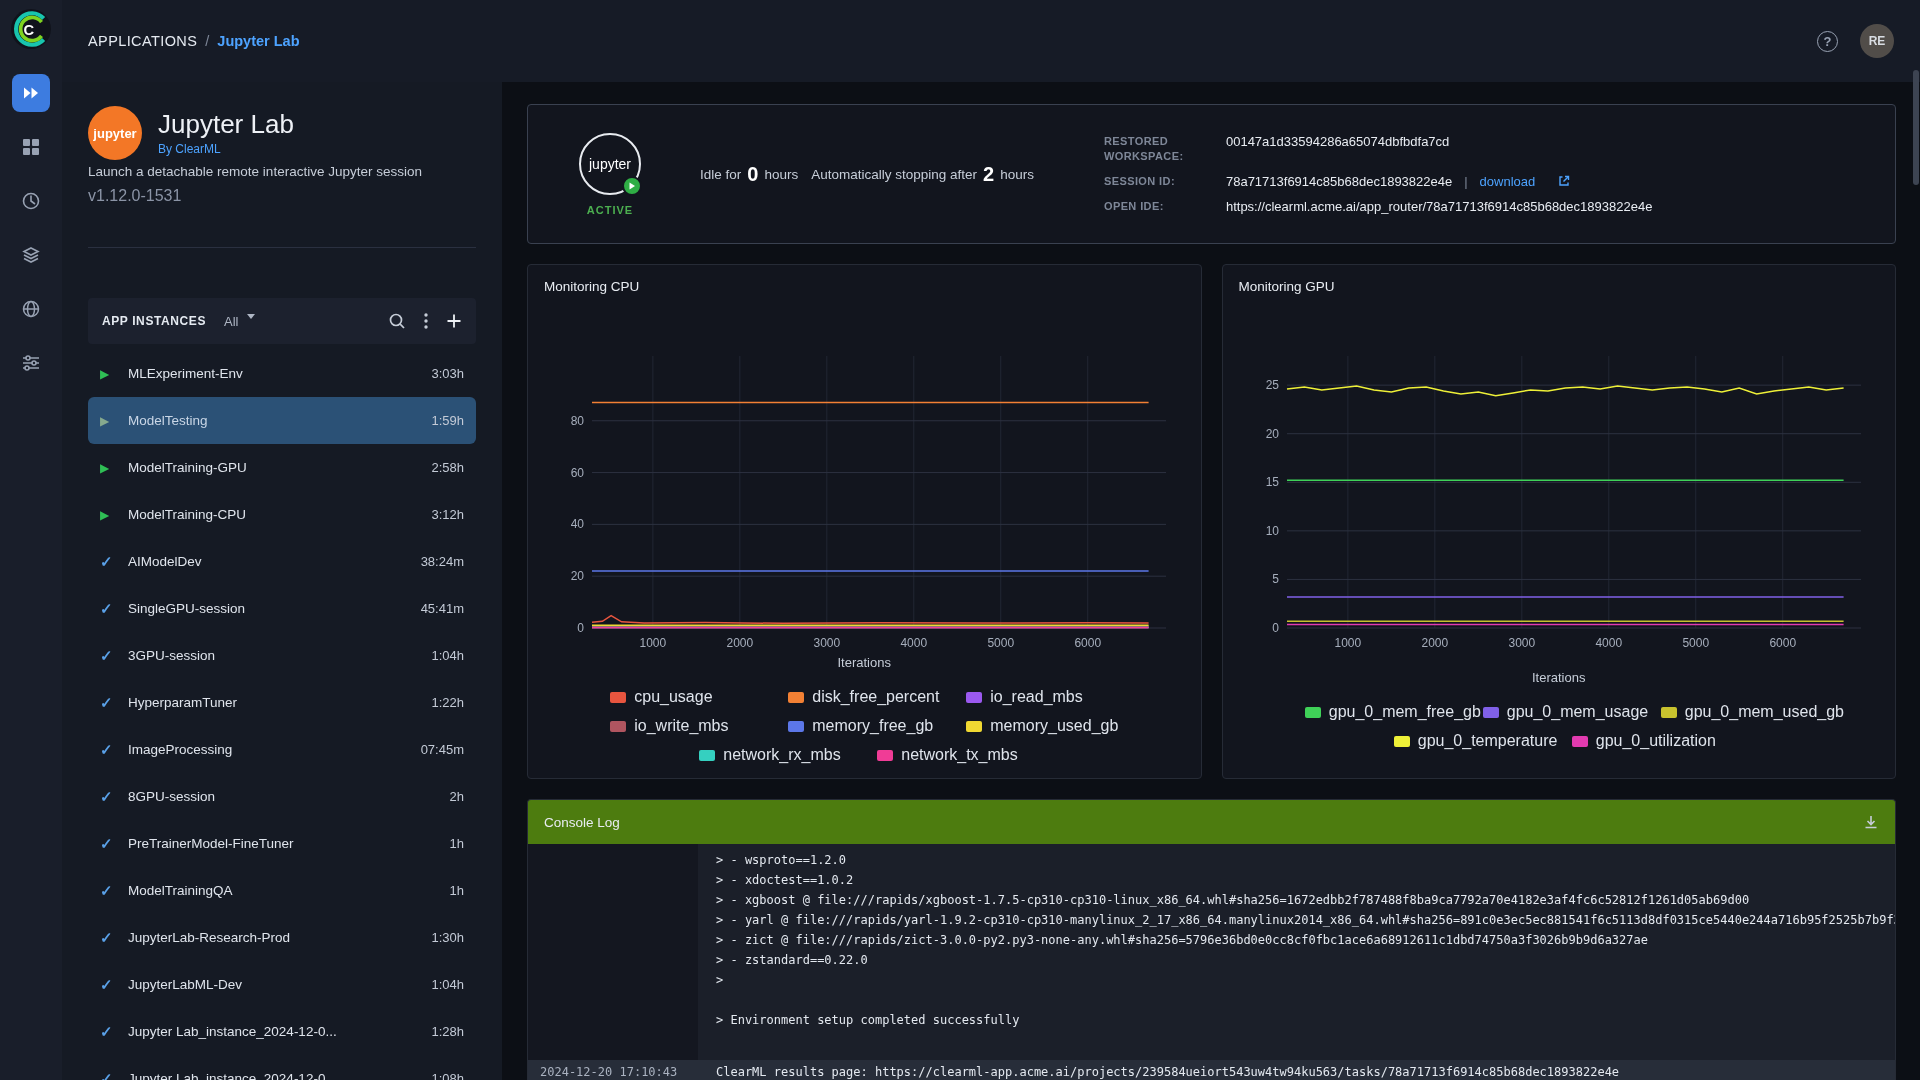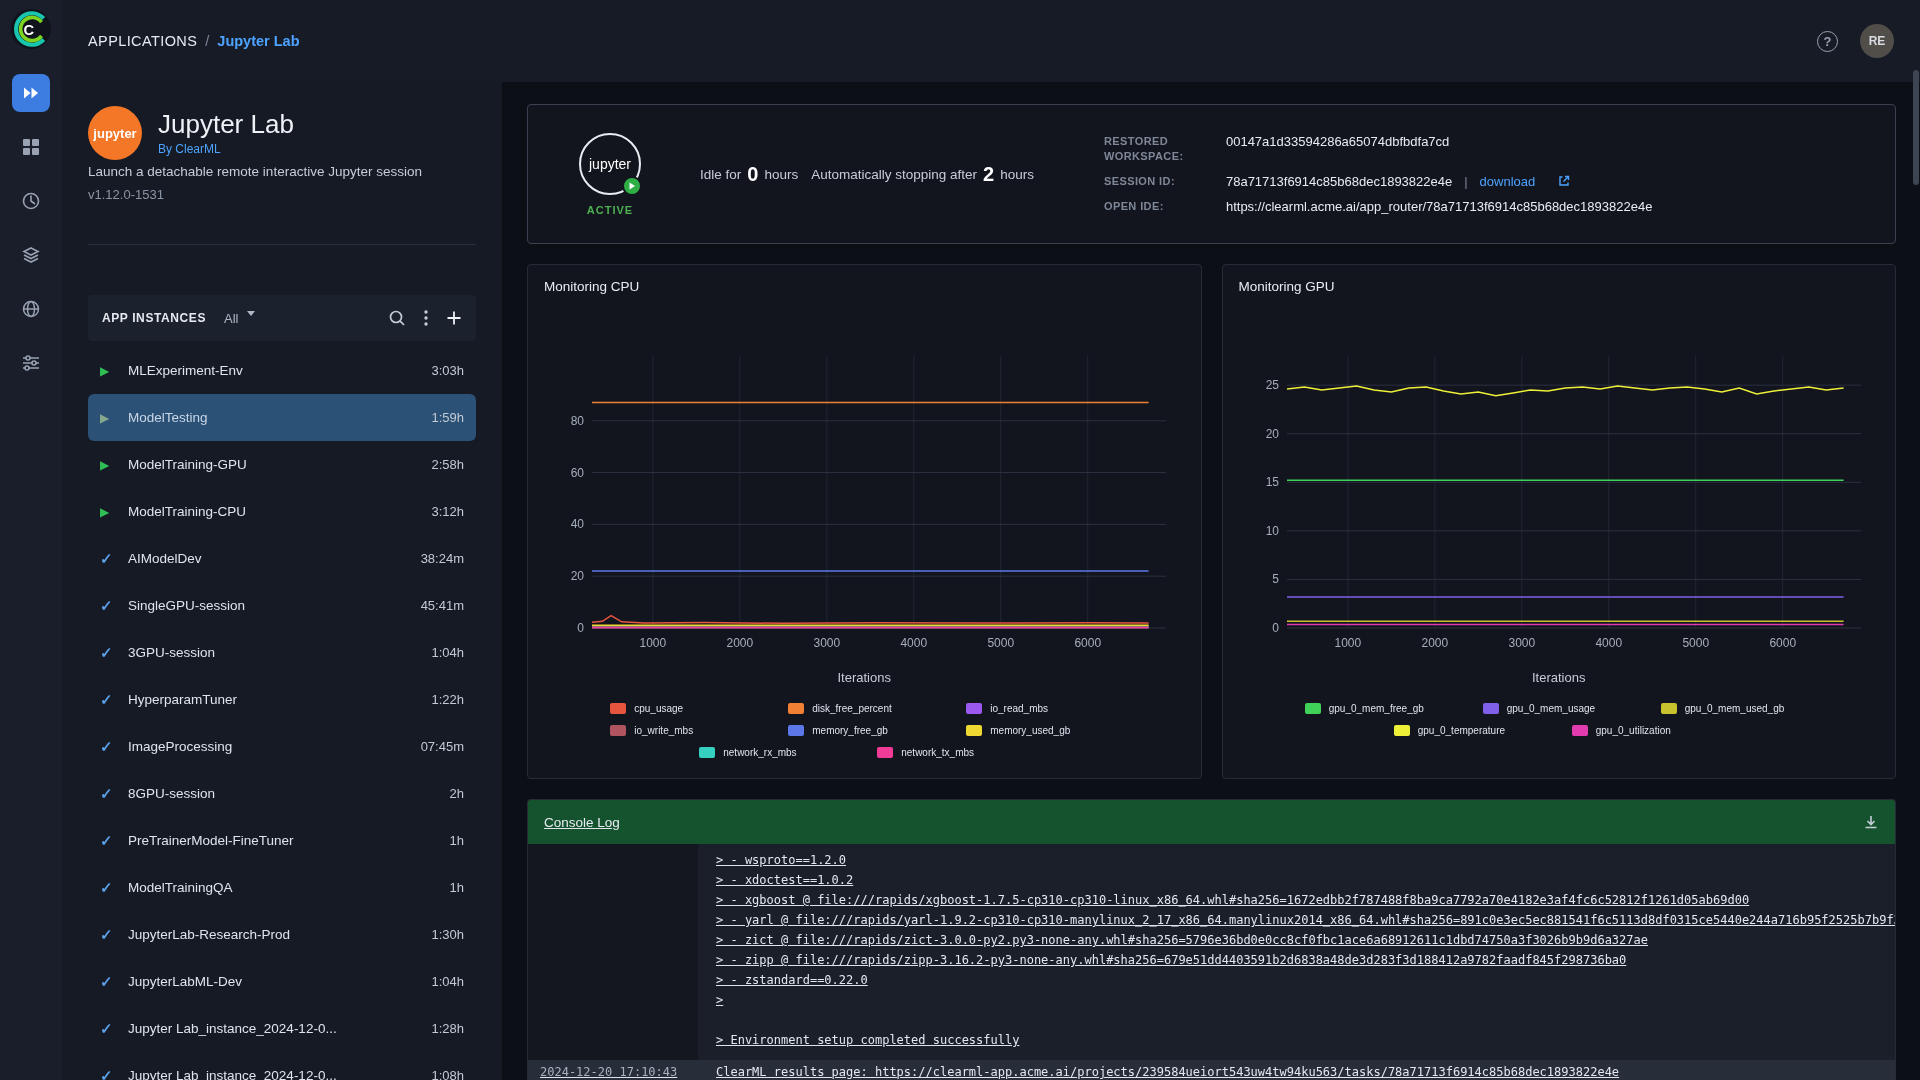--- a/index.html
+++ b/index.html
@@ -35,21 +35,21 @@
 
   
   .left-panel { width:440px; flex-shrink:0; background:#151a24; padding:24px 26px 0 26px;
     display:flex; flex-direction:column; overflow:hidden; }
   .app-head { display:flex; gap:16px; align-items:center; }
   .jlogo { width:54px; height:54px; border-radius:50%; background:#f37726; color:#fff;
     display:flex; align-items:center; justify-content:center; font-size:13px; font-weight:bold; flex-shrink:0; }
   .app-title { font-size:26px; font-weight:500; color:#eef1f6; line-height:1.1; }
   .app-by { font-size:12px; color:#4da3ff; margin-top:4px; cursor:pointer; }
   .app-desc { margin-top:4px; font-size:13.5px; color:#c6cdd8; }
-  .app-ver { margin-top:8px; font-size:13px; color:#8b94a6; }
+  .app-ver { margin-top:8px; font-size:16px; color:#8b94a6; }
   .divider { margin-top:42px; border-top:1px solid #2a3040; }
 
   .inst-bar { margin-top:50px; height:46px; background:#1c212e; border-radius:4px; display:flex;
     align-items:center; padding:0 14px; flex-shrink:0; }
   .inst-bar-title { font-size:12px; font-weight:bold; color:#e5eaf1; letter-spacing:0.6px; }
   .inst-filter { margin-left:18px; color:#aeb6c4; font-size:13px; display:flex; align-items:flex-start;
     gap:8px; cursor:pointer; }
   .caret { width:0; height:0; border-left:4px solid transparent; border-right:4px solid transparent;
     border-top:5px solid #aeb6c4; }
   .inst-bar .spacer { flex:1; }
@@ -95,27 +95,27 @@
   
   .charts-row { display:flex; gap:20px; height:515px; flex-shrink:0; }
   .chart-card { flex:1; min-width:0; background:#12151e; border:1px solid #262b36; border-radius:4px;
     padding:14px 16px; display:flex; flex-direction:column; align-items:center; }
   .chart-title { align-self:flex-start; font-size:13.5px; color:#e8ecf2; }
   svg.chart { margin-top:4px; }
   svg.chart text { font-family:"Liberation Sans", sans-serif; }
   .chart-xlabel { color:#c6cdd8; font-size:13px; margin-top:0; }
   .chart-legend { margin-top:18px; display:flex; flex-wrap:wrap; justify-content:center;
     column-gap:26px; row-gap:11px; max-width:560px; }
-  .legend-item { display:flex; align-items:center; gap:8px; font-size:10px; color:#dfe4ec;
+  .legend-item { display:flex; align-items:center; gap:8px; font-size:16px; color:#dfe4ec;
     width:152px; cursor:pointer; }
   .legend-swatch { width:16px; height:11px; border-radius:2px; flex-shrink:0; }
 
   
-  .console-card { flex:1; min-height:0; background:#14532d; border:1px solid #262b36; border-bottom:none;
-    border-radius:4px 4px 0 0; display:flex; flex-direction:column;text-decoration:underline; }
+  .console-card { flex:1; min-height:0; background:#4d7c0f; border:1px solid #262b36; border-bottom:none;
+    border-radius:4px 4px 0 0; display:flex; flex-direction:column; }
   .console-head { height:44px; flex-shrink:0; display:flex; align-items:center; justify-content:space-between;
     padding:0 16px; }
   .console-title { font-size:13.5px; color:#e8ecf2; }
   .console-dl { color:#c6cdd8; cursor:pointer; display:flex; align-items:center; }
   .console-body { flex:1; min-height:0; overflow:hidden; padding-top:6px;
     background:linear-gradient(90deg, #141720 0, #141720 170px, #1b1f29 170px);
     font-family:"DejaVu Sans Mono", monospace; font-size:12px; display:flex; flex-direction:column; }
   .log-row { display:flex; height:20px; line-height:20px; flex-shrink:0; }
   .log-ts { width:170px; flex-shrink:0; padding-left:12px; color:#aab2c0; white-space:pre; }
   .log-text { padding-left:18px; white-space:pre; color:#e4e9f0; }
@@ -539,24 +539,20 @@
               <div class="log-row">
                 <span class="log-ts"></span>
                 <span class="log-text">&gt; - yarl @ file:///rapids/yarl-1.9.2-cp310-cp310-manylinux_2_17_x86_64.manylinux2014_x86_64.whl#sha256=891c0e3ec5ec881541f6c5113d8df0315ce5440e244a716b95f2525b7b9f3608</span>
               </div>
               <div class="log-row">
                 <span class="log-ts"></span>
                 <span class="log-text">&gt; - zict @ file:///rapids/zict-3.0.0-py2.py3-none-any.whl#sha256=5796e36bd0e0cc8cf0fbc1ace6a68912611c1dbd74750a3f3026b9b9d6a327ae</span>
               </div>
               <div class="log-row">
                 <span class="log-ts"></span>
-                <span class="log-text">&gt; - zipp @ file:///rapids/zipp-3.16.2-py3-none-any.whl#sha256=679e51dd4403591b2d6838a48de3d283f3d188412a9782faadf845f298736ba0</span>
-              </div>
-              <div class="log-row">
-                <span class="log-ts"></span>
                 <span class="log-text">&gt; - zstandard==0.22.0</span>
               </div>
               <div class="log-row">
                 <span class="log-ts"></span>
                 <span class="log-text">&gt;</span>
               </div>
               <div class="log-row">
                 <span class="log-ts"></span>
                 <span class="log-text"></span>
               </div>

